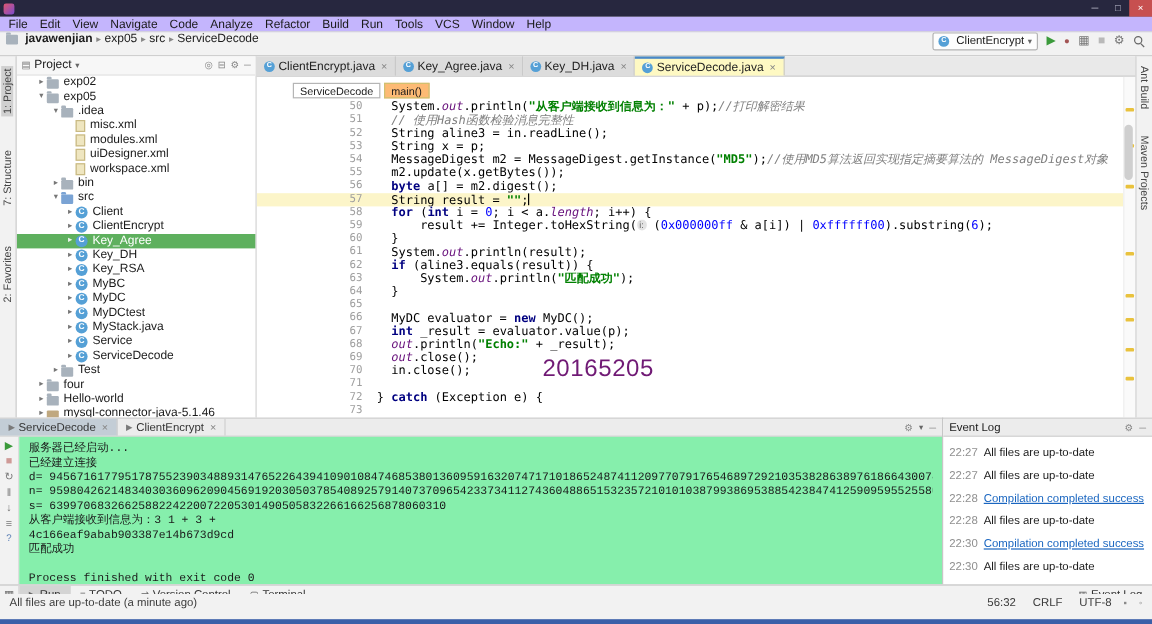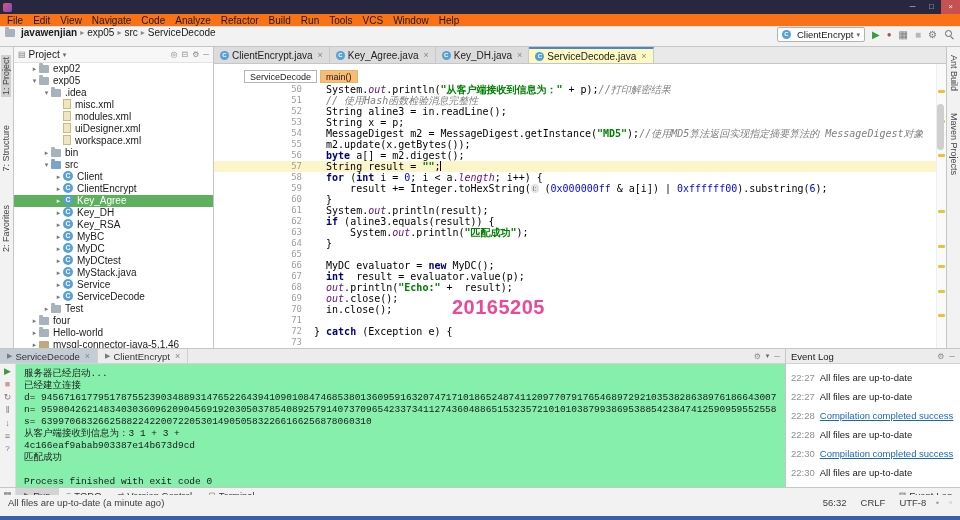--- a/index.html
+++ b/index.html
@@ -6,21 +6,21 @@
 html,body{background:#9a9a9a}
 #app{position:relative;width:960px;height:520px;background:#f2f2f2;overflow:hidden;font-family:"Liberation Sans",sans-serif;color:#1a1a1a}
 
 .titlebar{position:absolute;left:0;top:0;width:100%;height:14px;background:#27273f;color:#a9a9c2;font-size:9px;display:flex;align-items:center;gap:4px;padding-left:3px}
 .app-icon{flex:none;width:9px;height:9px;background:linear-gradient(135deg,#e0566d,#7a4bd0);border-radius:2px}
 .title-text{white-space:nowrap;overflow:hidden}
 .win-controls{margin-left:auto;display:flex;height:14px;flex:none}
 .win-btn{width:19px;text-align:center;font-size:8px;line-height:14px;color:#c5c5d5}
 .win-close{background:#c75050;color:#fff}
 
-.menubar{position:absolute;left:0;top:14px;width:100%;height:13px;background:#f97316;border-bottom:1px solid #d8d8d8;display:flex;align-items:center;font-size:10px;padding-left:2px}
+.menubar{position:absolute;left:0;top:14px;width:100%;height:13px;background:#c4b5fd;border-bottom:1px solid #d8d8d8;display:flex;align-items:center;font-size:10px;padding-left:2px}
 .menu-item{padding:0 5px;line-height:13px}
 
 .navbar{position:absolute;left:0;top:27px;width:100%;height:20px;background:#f2f2f2;border-bottom:1px solid #c6c6c6;display:flex;align-items:flex-start;font-size:10px;padding:0 5px}
 .crumbs{display:flex;align-items:center;gap:3px;margin-left:3px}
 .crumb-sep{color:#888;font-size:8px}
 .crumb-root{font-weight:bold}
 .nav-right{margin-left:auto;display:flex;align-items:center;gap:7px}
 .run-config{display:flex;align-items:center;gap:3px;background:#fdfdfd;border:1px solid #b3b3b3;border-radius:2px;height:15px;padding:0 4px;font-size:9.5px}
 .dd{font-size:7px;color:#666}
 .nbtn{font-size:10px;color:#777;line-height:1}
@@ -35,21 +35,21 @@
 .right-strip{position:absolute;right:0;top:47px;width:14px;height:301px;background:#f2f2f2;border-left:1px solid #c6c6c6}
 .left-strip .vlabel{position:absolute;left:1px;writing-mode:vertical-rl;transform:rotate(180deg);font-size:9px;color:#444;white-space:nowrap}
 .left-strip .vlabel.active{background:#d0d0d0;padding:2px 0}
 .right-strip .vlabel{position:absolute;left:2px;writing-mode:vertical-rl;font-size:9px;color:#444;white-space:nowrap}
 
 .project-panel{position:absolute;left:14px;top:47px;width:200px;height:301px;background:#fff;border-right:1px solid #c6c6c6;overflow:hidden}
 .pp-header{height:16px;background:#f7f7f7;border-bottom:1px solid #e3e3e3;display:flex;align-items:center;gap:3px;font-size:10px;padding:0 4px}
 .pph-icon{color:#777;font-size:8px}
 .pph-right{margin-left:auto;display:flex;gap:4px;color:#888;font-size:8px}
 .tree{font-size:10px}
-.tree-row{height:12px;line-height:12px;display:flex;white-space:nowrap}
+.tree-row{height:12px;line-height:12px;display:flex;align-items:center;white-space:nowrap}
 .tree-row.sel{background:#5eb05e;color:#fff}
 .arr{flex:none;width:9px;font-size:7px;color:#777;text-align:center}
 .tree-row.sel .arr{color:#eef5ee}
 .tlabel{margin-left:1px}
 .ti{flex:none;display:inline-block;width:10px;height:10px;margin-right:3px;position:relative;font-size:7px;line-height:10px;text-align:center}
 .ti-folder,.ti-src,.ti-lib{height:8px;margin-top:2px;background:#a8b2bc;border-radius:1px}
 .ti-folder::before,.ti-src::before{content:'';position:absolute;left:0;top:-2px;width:4px;height:2px;background:inherit;border-radius:1px 1px 0 0}
 .ti-src{background:#7aa3d4}
 .ti-lib{background:#c0a87f}
 .ti-xml{width:8px;height:10px;background:#efe6c0;border:1px solid #c9ba84}
@@ -71,21 +71,21 @@
 .ln{flex:none;width:100px;text-align:right;padding-right:12px;color:#9f9f9f;font-size:9px}
 .ctext{flex:1;overflow:hidden}
 .tk-k{color:#000080;font-weight:bold}
 .tk-s{color:#008000;font-weight:bold}
 .tk-c{color:#808080;font-style:italic}
 .tk-n{color:#0000ff}
 .tk-f{color:#660e7a;font-style:italic}
 .tk-p{color:#000}
 .tk-h{display:inline-block;background:#e3e3e3;color:#666;border-radius:4px;font-size:7.5px;line-height:9px;padding:0 2px;vertical-align:1px;font-family:"Liberation Sans",sans-serif}
 .caret{display:inline-block;width:1px;height:10px;background:#000;vertical-align:-1px}
-.watermark{position:absolute;left:238px;top:232px;color:#ec4899;font-weight:bold;font-size:20px;letter-spacing:.5px;z-index:2}
+.watermark{position:absolute;left:238px;top:232px;color:#701a75;font-weight:normal;font-size:20px;letter-spacing:.5px;z-index:2}
 .stripe{position:absolute;right:0;top:0;bottom:0;width:10px;background:#fafafa;border-left:1px solid #eee}
 .mark{position:absolute;right:1px;width:7px;height:3px;background:#e9c23d;border-radius:1px}
 .scroll-thumb{position:absolute;right:2px;top:40px;width:7px;height:46px;background:#cfcfcf;border-radius:4px;z-index:2}
 
 .run-panel{position:absolute;left:0;top:348px;width:785px;height:139px;background:#fff;border-top:1px solid #c6c6c6}
 .rp-header{height:15px;background:#ececec;border-bottom:1px solid #d2d2d2;display:flex;align-items:stretch}
 .rtab{display:flex;align-items:center;gap:3px;padding:0 7px;font-size:9.5px;border-right:1px solid #d0d0d0;color:#333}
 .rtab.active{background:#c3cdd6}
 .rtab-ic{font-size:7px;color:#7a7a7a}
 .rp-right{margin-left:auto;display:flex;align-items:center;gap:5px;padding-right:5px;color:#888;font-size:8px}

